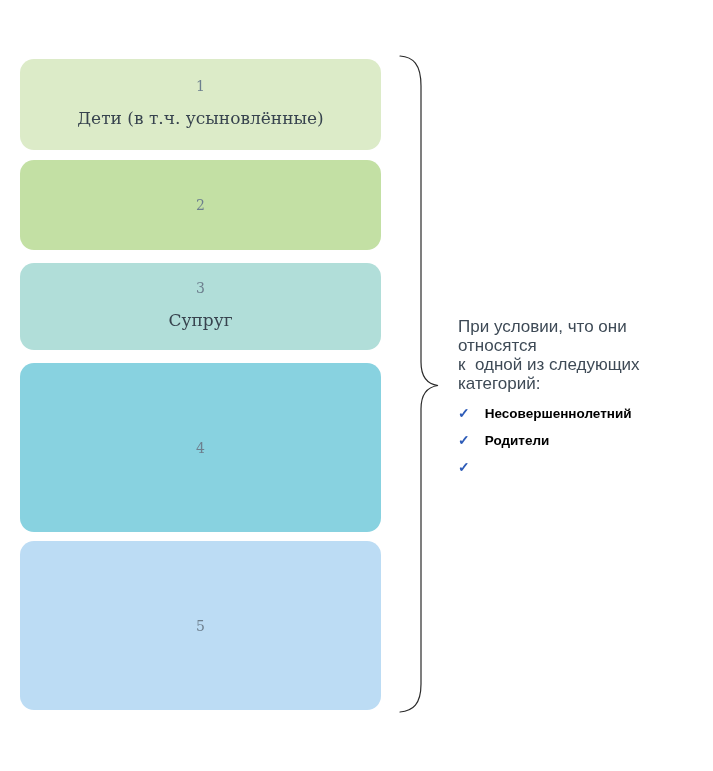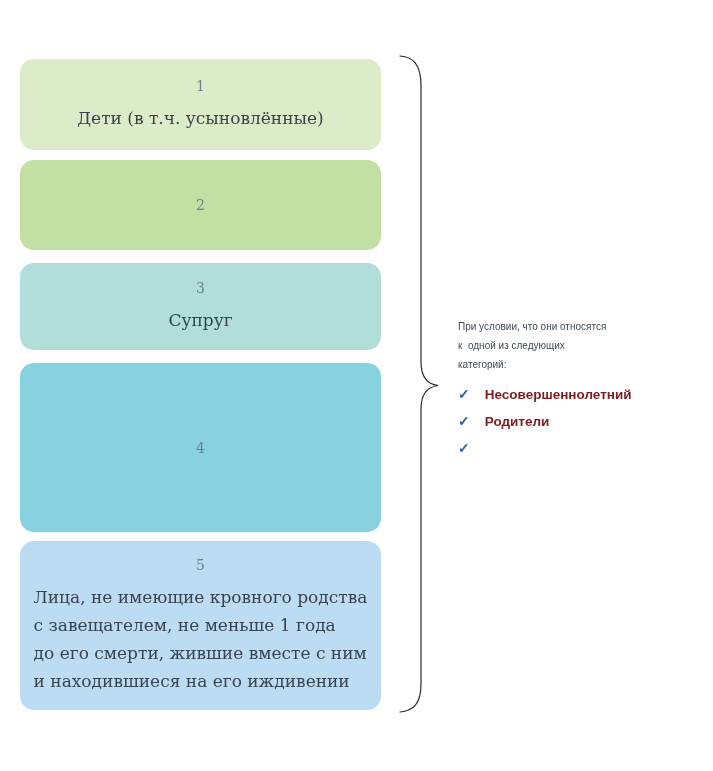--- a/index.html
+++ b/index.html
@@ -43,21 +43,21 @@
     position: absolute;
     left: 393px; top: 48px;
     width: 54px; height: 672px;
   }
   .side-panel {
     position: absolute;
     left: 458px; top: 317px;
     width: 238px;
   }
   .cond-heading {
-    font-size: 10px;
+    font-size: 17px;
     line-height: 19px;
     color: #3e4a56;
     white-space: pre-wrap;
   }
   .cond-list {
     margin-top: 12px;
     list-style: none;
   }
   .cond-item {
     display: flex;
@@ -66,21 +66,21 @@
     margin-bottom: 10px;
   }
   .check {
     font-size: 14px;
     font-weight: bold;
     flex: 0 0 auto;
   }
   .cond-label {
     font-size: 13.5px;
     font-weight: bold;
-    color: #7f1d1d;
+    color: #000000;
     line-height: 17px;
   }
 </style>
 </head>
 <body>
 
 <div class="canvas">
 
   <div class="card" style="top: 59px; height: 91px; background-color: rgb(220, 235, 200);">
     <div class="card-num">1</div>
@@ -95,24 +95,20 @@
     <div class="card-num">3</div>
     <div class="card-text">Супруг</div>
   </div>
 
   <div class="card" style="top: 363px; height: 169px; background-color: rgb(136, 210, 224);">
     <div class="card-num">4</div>
   </div>
 
   <div class="card" style="top: 541px; height: 169px; background-color: rgb(188, 220, 244);">
     <div class="card-num">5</div>
-    <div class="card-text">Лица, не имеющие кровного родства
-с завещателем, не меньше 1 года
-до его смерти, жившие вместе с ним
-и находившиеся на его иждивении</div>
   </div>
 
   <svg class="brace-svg" viewBox="393 48 54 672" aria-hidden="true">
     <path d="M 400 56
              C 413 57, 421 64, 421 86
              L 421 362
              C 421 376, 427 384, 438 385.5
              C 427 387, 421 395, 421 409
              L 421 684
              C 421 704, 413 711, 400 712" fill="none" stroke="#2a2a2a" stroke-width="1.2" stroke-linecap="round"></path>

